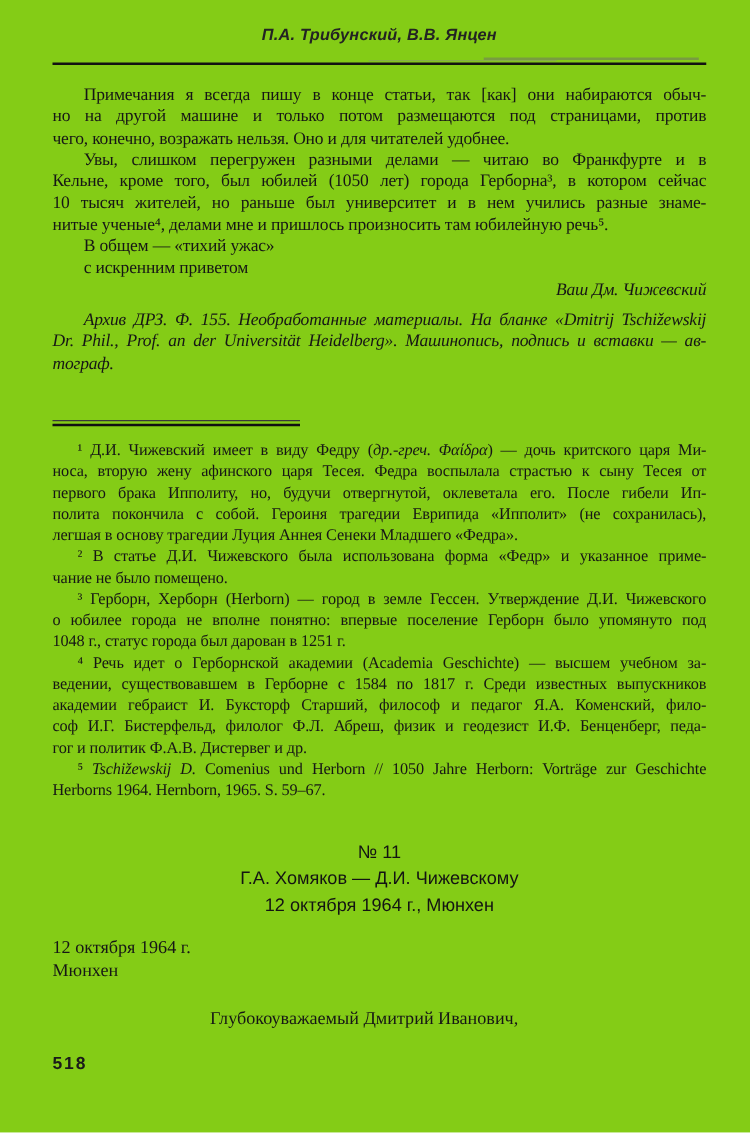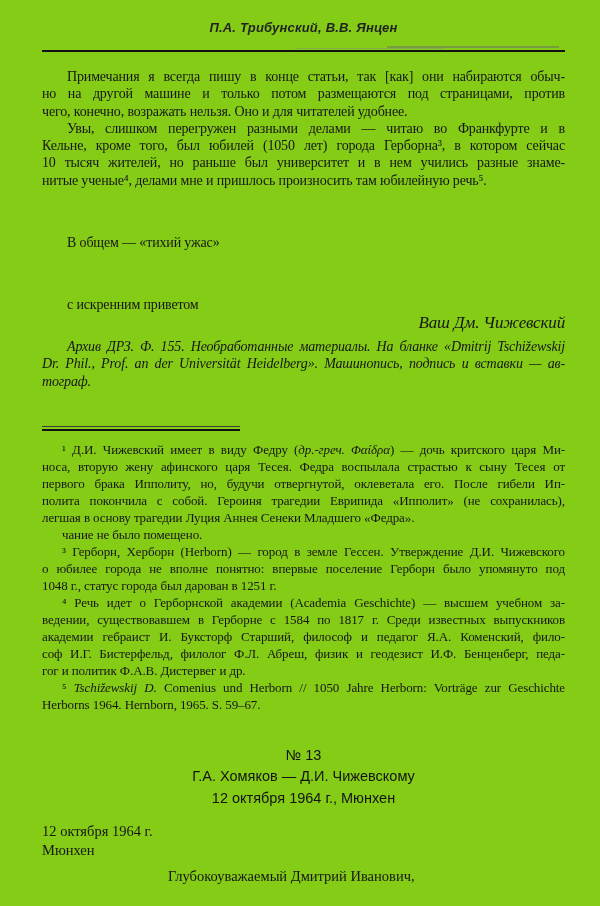--- a/index.html
+++ b/index.html
@@ -24,38 +24,38 @@
   .header-rule { margin-top: 14px; height: 0; border-bottom: 2.3px solid #121212; position: relative; }
   .header-rule .smudge-a { position: absolute; right: 6px; top: -4px; width: 172px; height: 1.6px; background: #6b6b6b; opacity: .5; }
   .header-rule .smudge-b { position: absolute; right: 120px; top: -2px; width: 150px; height: 1px; background: #8a8a8a; opacity: .45; }
 
   
   .body-text { font-size: 14px; line-height: 17.3px; letter-spacing: -0.15px; }
   .line { text-align: justify; text-align-last: justify; }
   .line.last { text-align-last: left; }
   .indent-first .line:first-child { text-indent: 25px; }
   #para1 { margin-top: 16px; }
-  .single-indent { text-indent: 25px; margin-top: 45px; }
-  .signature { text-align: right; font-style: italic; font-size: 17px; }
+  .single-indent { text-indent: 25px; }
+  .signature { text-align: right; font-style: italic; font-size: 14px; }
   .archive { font-style: italic; margin-top: 7px; }
 
   
   .fn-sep { margin-top: 36px; width: 198px; height: 2px; border-top: 1.3px solid #3a3a3a; border-bottom: 2px solid #111; }
 
   .footnotes { margin-top: 10px; font-size: 13px; line-height: 17px; letter-spacing: -0.1px; }
   .footnotes .fn .line:first-child { text-indent: 20px; }
 
   
   .letter-heading {
     margin-top: 32px; text-align: center;
     font-family: "Liberation Sans", sans-serif;
     font-size: 14.5px; line-height: 21.5px; color: #131313;
   }
   .letter-meta { margin-top: 13px; font-size: 14.5px; line-height: 19px; }
-  .salutation { padding-left: 126px; font-size: 14.5px; line-height: 19.5px; margin-top: 7px; }
+  .salutation { padding-left: 126px; font-size: 14.5px; line-height: 19.5px; margin-top: 19px; }
   .letter-body { font-size: 14.5px; line-height: 19.5px; letter-spacing: -0.15px; }
 
   .page-number {
     margin-top: 16px; 
     font-family: "Liberation Sans", sans-serif;
     font-weight: 700; font-size: 14px; letter-spacing: 1.5px; color: #1a1a1a;
   }
 </style>
 </head>
 <body>
@@ -94,20 +94,21 @@
 
   <div class="footnotes">
     <div class="fn">
         <div class="line">¹ Д.И. Чижевский имеет в виду Федру (<i>др.-греч. Φαίδρα</i>) — дочь критского царя Ми-</div>
         <div class="line">носа, вторую жену афинского царя Тесея. Федра воспылала страстью к сыну Тесея от</div>
         <div class="line">первого брака Ипполиту, но, будучи отвергнутой, оклеветала его. После гибели Ип-</div>
         <div class="line">полита покончила с собой. Героиня трагедии Еврипида «Ипполит» (не сохранилась),</div>
         <div class="line last">легшая в основу трагедии Луция Аннея Сенеки Младшего «Федра».</div>
       </div>
     <div class="fn">
+        <div class="line">² В статье Д.И. Чижевского была использована форма «Федр» и указанное приме-</div>
         <div class="line last">чание не было помещено.</div>
       </div>
     <div class="fn">
         <div class="line">³ Герборн, Херборн (Herborn) — город в земле Гессен. Утверждение Д.И. Чижевского</div>
         <div class="line">о юбилее города не вполне понятно: впервые поселение Герборн было упомянуто под</div>
         <div class="line last">1048 г., статус города был дарован в 1251 г.</div>
       </div>
     <div class="fn">
         <div class="line">⁴ Речь идет о Герборнской академии (Academia Geschichte) — высшем учебном за-</div>
         <div class="line">ведении, существовавшем в Герборне с 1584 по 1817 г. Среди известных выпускников</div>
@@ -115,21 +116,21 @@
         <div class="line">соф И.Г. Бистерфельд, филолог Ф.Л. Абреш, физик и геодезист И.Ф. Бенценберг, педа-</div>
         <div class="line last">гог и политик Ф.А.В. Дистервег и др.</div>
       </div>
     <div class="fn">
         <div class="line">⁵ <i>Tschižewskij D.</i> Comenius und Herborn // 1050 Jahre Herborn: Vorträge zur Geschichte</div>
         <div class="line last">Herborns 1964. Hernborn, 1965. S. 59–67.</div>
       </div>
   </div>
 
   <div class="letter-heading">
-    <div>№ 13</div>
+    <div>№ 11</div>
     <div>Г.А. Хомяков — Д.И. Чижевскому</div>
     <div>12 октября 1964 г., Мюнхен</div>
   </div>
 
   <div class="letter-meta">
     <div>12 октября 1964 г.</div>
     <div>Мюнхен</div>
   </div>
 
   <div class="salutation">Глубокоуважаемый Дмитрий Иванович,</div>

